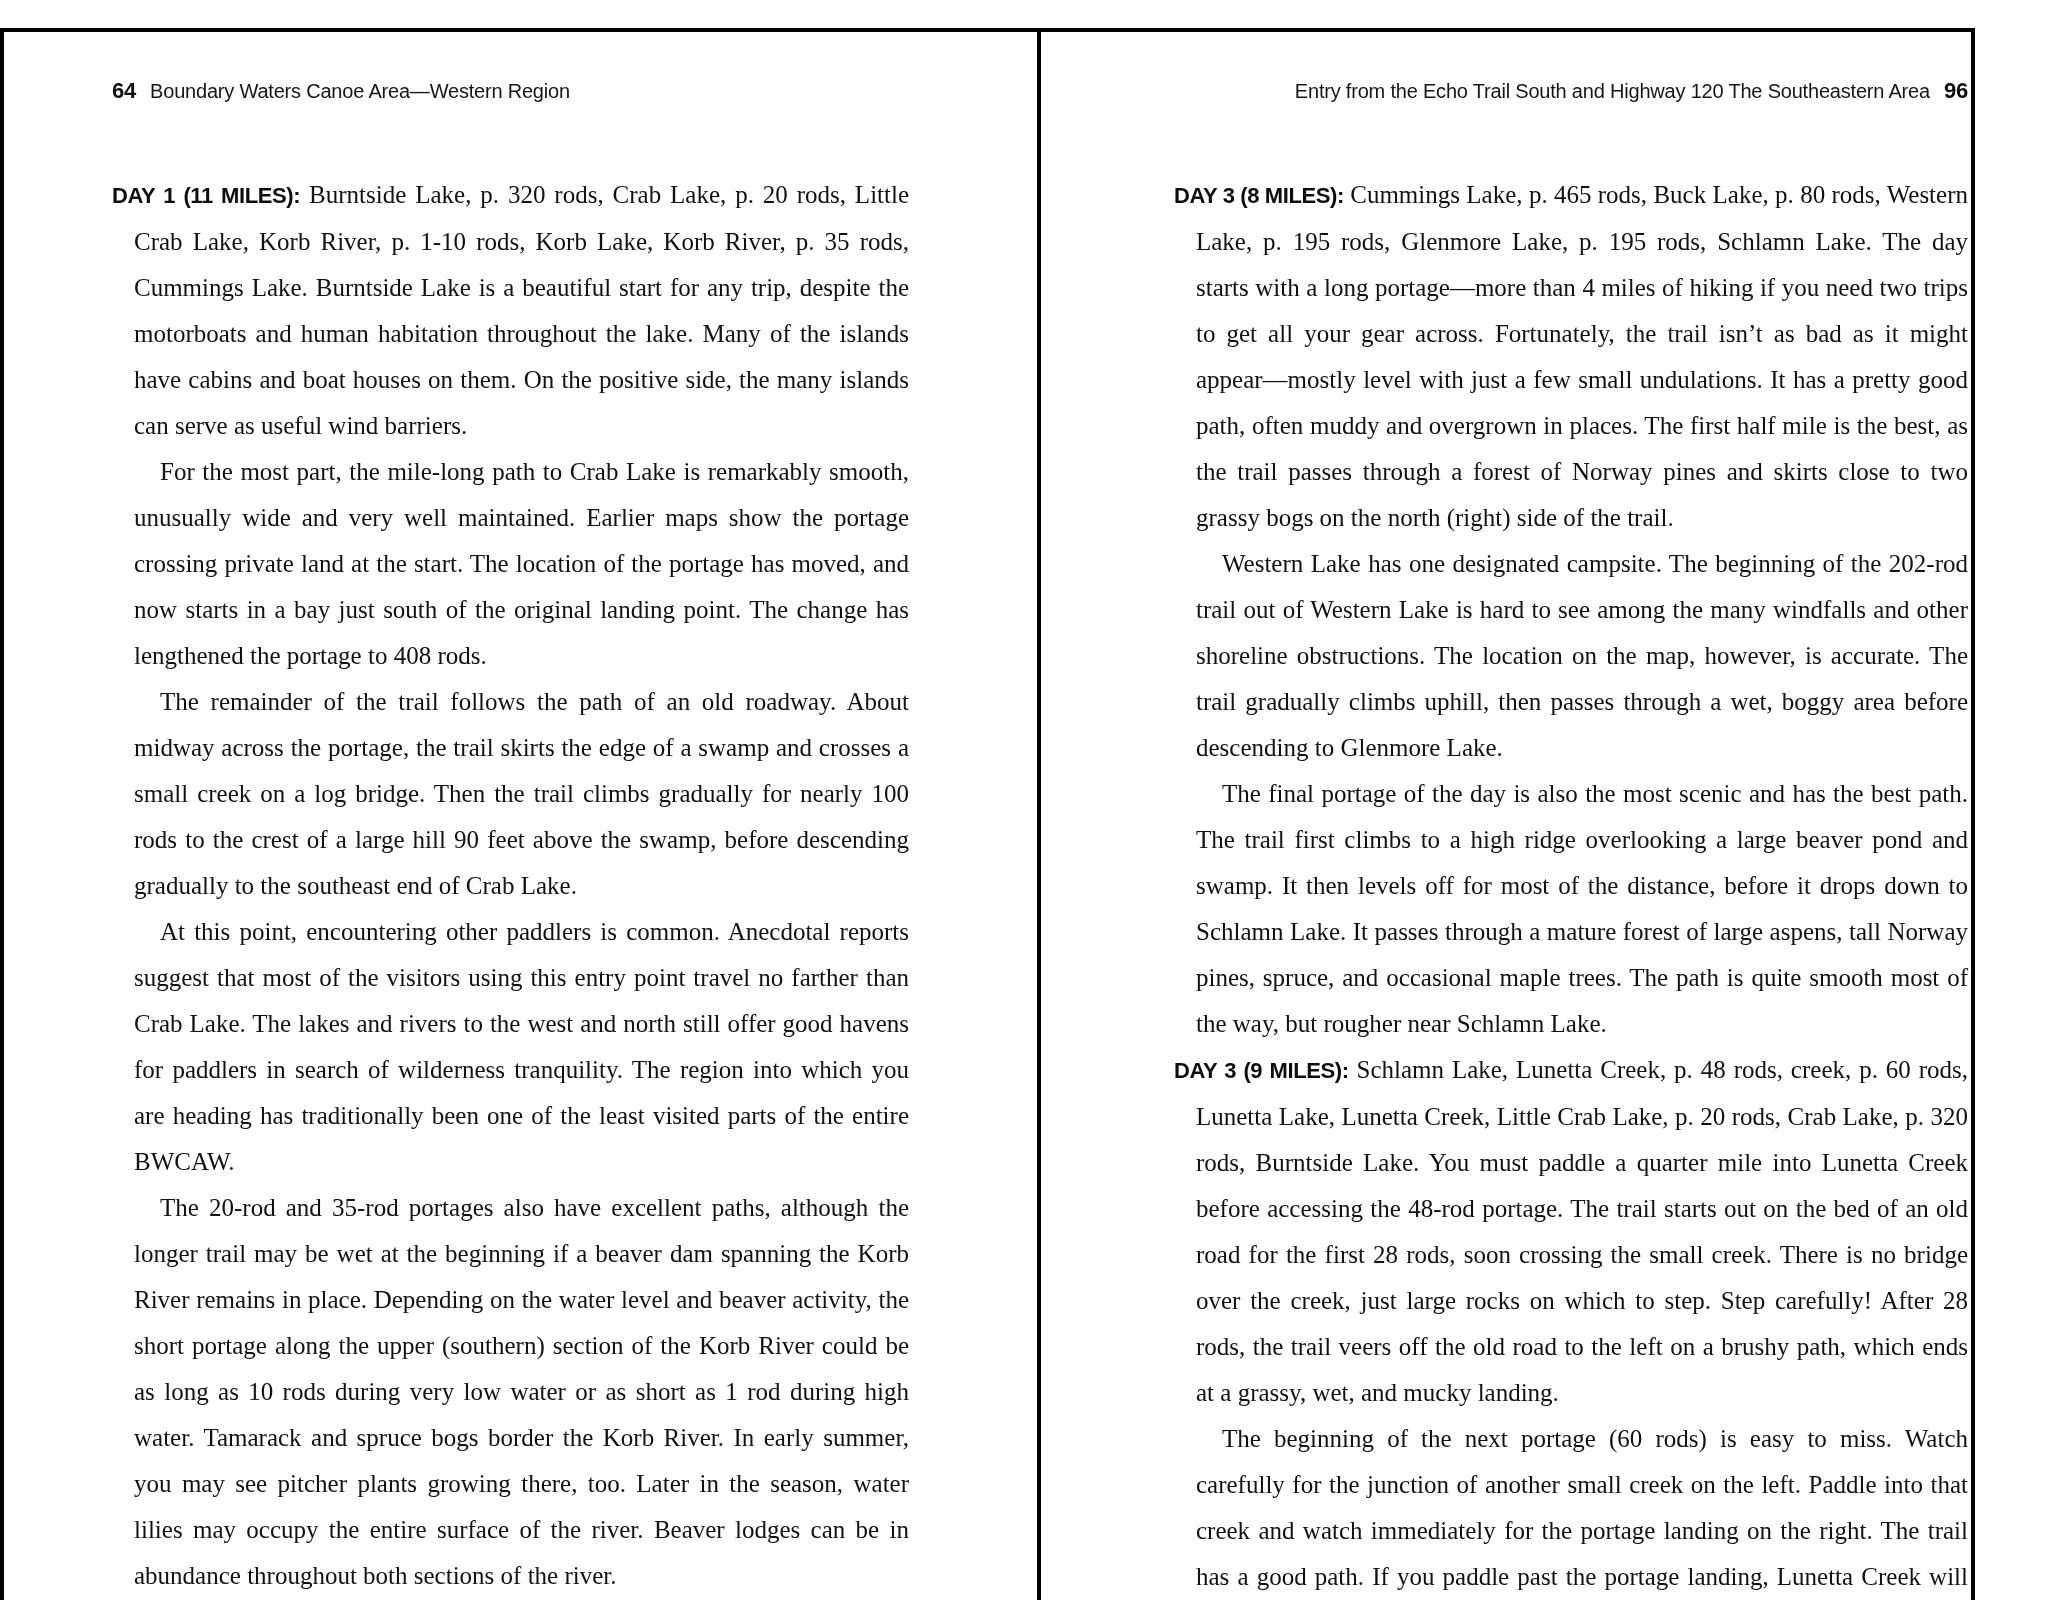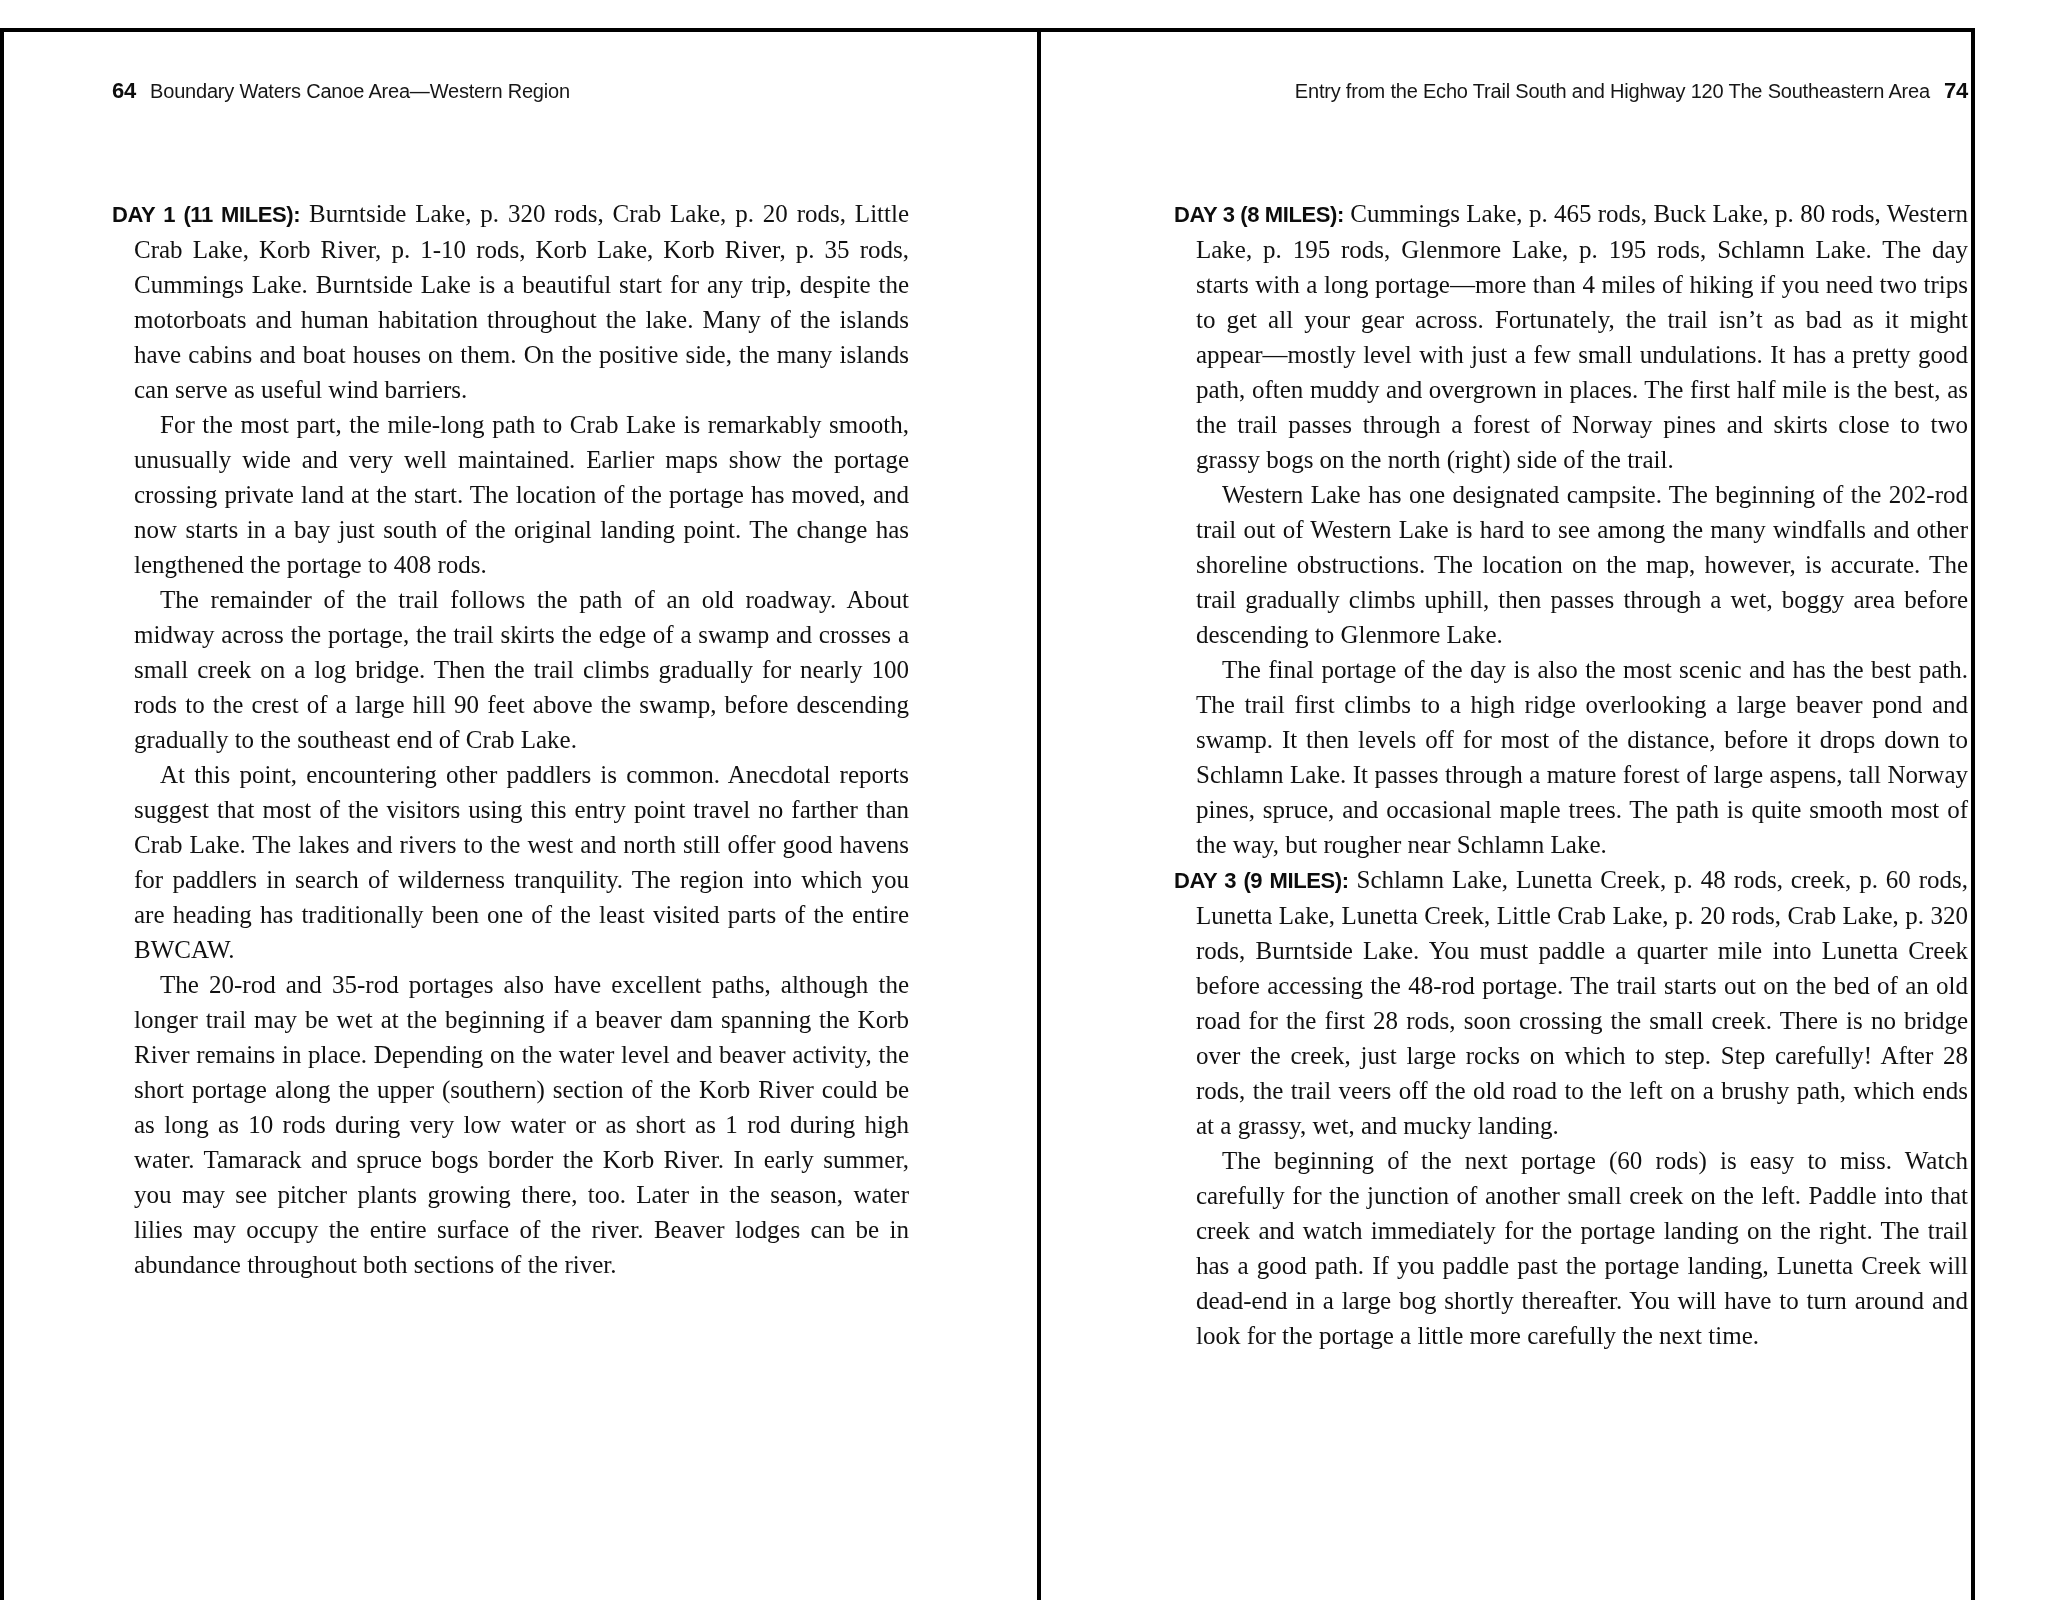--- a/index.html
+++ b/index.html
@@ -41,24 +41,24 @@
   .pagenum {
     font-weight: 700;
     font-size: 22px;
     color: #0d0d0d;
   }
   .page-header.left .pagenum { margin-right: 14px; }
   .page-header.right .pagenum { margin-left: 14px; }
 
   .page-body {
     position: absolute;
-    top: 164px;
+    top: 140px;
     width: 797px;
     font-size: 25px;
-    line-height: 35px;
+    line-height: 46px;
     text-align: justify;
   }
   .page-body.left { left: 108px; }
   .page-body.right { left: 1170px; width: 794px; }
 
   .page-body p { margin: 0; }
   p.day-block {
     padding-left: 22px;
     text-indent: -22px;
   }
@@ -97,21 +97,21 @@
       <p class="para">The remainder of the trail follows the path of an old roadway. About midway across the portage, the trail skirts the edge of a swamp and crosses a small creek on a log bridge. Then the trail climbs gradually for nearly 100 rods to the crest of a large hill 90 feet above the swamp, before descending gradually to the southeast end of Crab Lake.</p>
       <p class="para">At this point, encountering other paddlers is common. Anecdotal reports suggest that most of the visitors using this entry point travel no farther than Crab Lake. The lakes and rivers to the west and north still offer good havens for paddlers in search of wilderness tranquility. The region into which you are heading has traditionally been one of the least visited parts of the entire BWCAW.</p>
       <p class="para">The 20-rod and 35-rod portages also have excellent paths, although the longer trail may be wet at the beginning if a beaver dam spanning the Korb River remains in place. Depending on the water level and beaver activity, the short portage along the upper (southern) section of the Korb River could be as long as 10 rods during very low water or as short as 1 rod during high water. Tamarack and spruce bogs border the Korb River. In early summer, you may see pitcher plants growing there, too. Later in the season, water lilies may occupy the entire surface of the river. Beaver lodges can be in abundance throughout both sections of the river.</p>
     </div>
   </div>
 
   <div class="divider"></div>
 
   <div>
     <div class="page-header right">
-      <span class="header-title">Entry from the Echo Trail South and Highway 120 The Southeastern Area</span><span class="pagenum">74</span>
+      <span class="header-title">Entry from the Echo Trail South and Highway 120 The Southeastern Area</span><span class="pagenum">96</span>
     </div>
 
     <div class="page-body right">
       <p class="day-block">
         <span class="day-label">DAY 3 (8 MILES):</span>
         <span>Cummings Lake, p. 465 rods, Buck Lake, p. 80 rods, Western Lake, p. 195 rods, Glenmore Lake, p. 195 rods, Schlamn Lake. The day starts with a long portage—more than 4 miles of hiking if you need two trips to get all your gear across. Fortunately, the trail isn’t as bad as it might appear—mostly level with just a few small undulations. It has a pretty good path, often muddy and overgrown in places. The first half mile is the best, as the trail passes through a forest of Norway pines and skirts close to two grassy bogs on the north (right) side of the trail.</span>
       </p>
       <p class="para">Western Lake has one designated campsite. The beginning of the 202-rod trail out of Western Lake is hard to see among the many windfalls and other shoreline obstructions. The location on the map, however, is accurate. The trail gradually climbs uphill, then passes through a wet, boggy area before descending to Glenmore Lake.</p>
       <p class="para">The final portage of the day is also the most scenic and has the best path. The trail first climbs to a high ridge overlooking a large beaver pond and swamp. It then levels off for most of the distance, before it drops down to Schlamn Lake. It passes through a mature forest of large aspens, tall Norway pines, spruce, and occasional maple trees. The path is quite smooth most of the way, but rougher near Schlamn Lake.</p>
       <p class="day-block">

